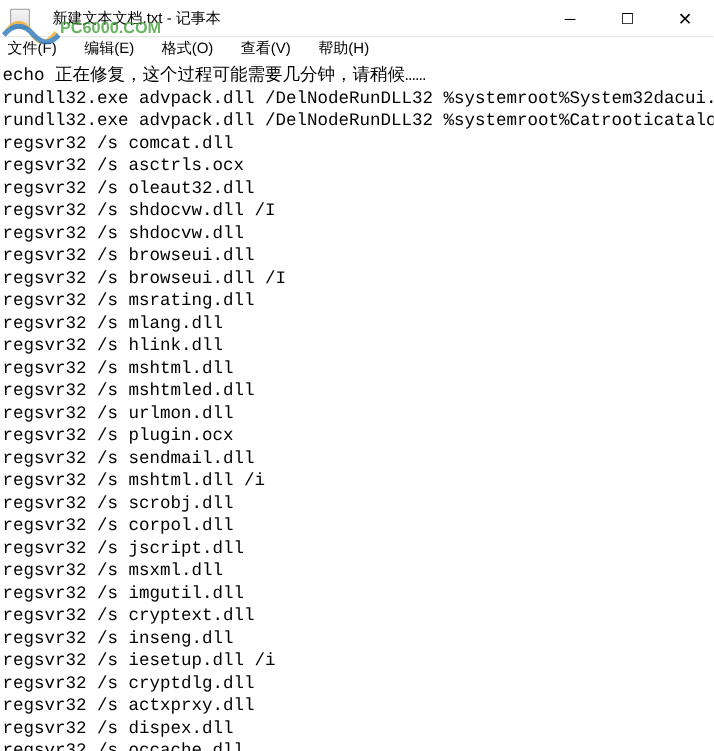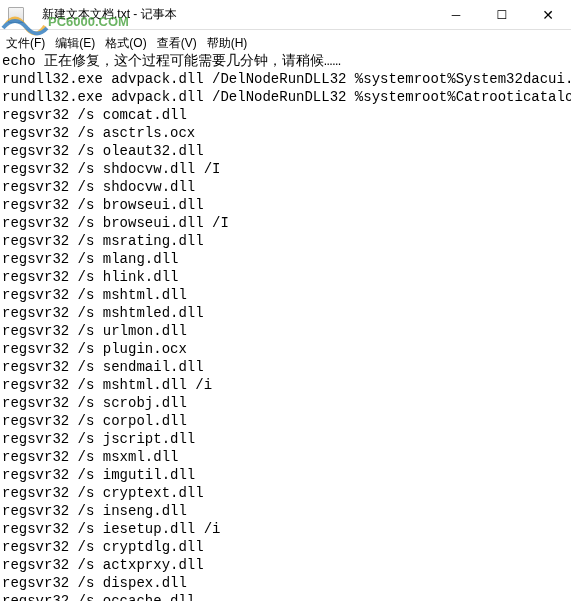--- a/index.html
+++ b/index.html
@@ -47,24 +47,24 @@
       justify-content: center;
       font-size: 12px;
       color: #000;
       font-family: Arial, sans-serif;
     }
     .win-btn.close { font-size: 14px; }
     .menubar {
       height: 22px;
       background: #fff;
       display: flex;
-      align-items: flex-end;
+      align-items: flex-start;
       padding-left: 6px;
       font-size: 12px;
-      gap: 10px;
+      gap: 22px;
     }
     .menu-item { color: #000; }
     .watermark {
       position: absolute;
       top: 6px;
       left: 0px;
       z-index: 10;
       pointer-events: none;
       opacity: 0.75;
     }

